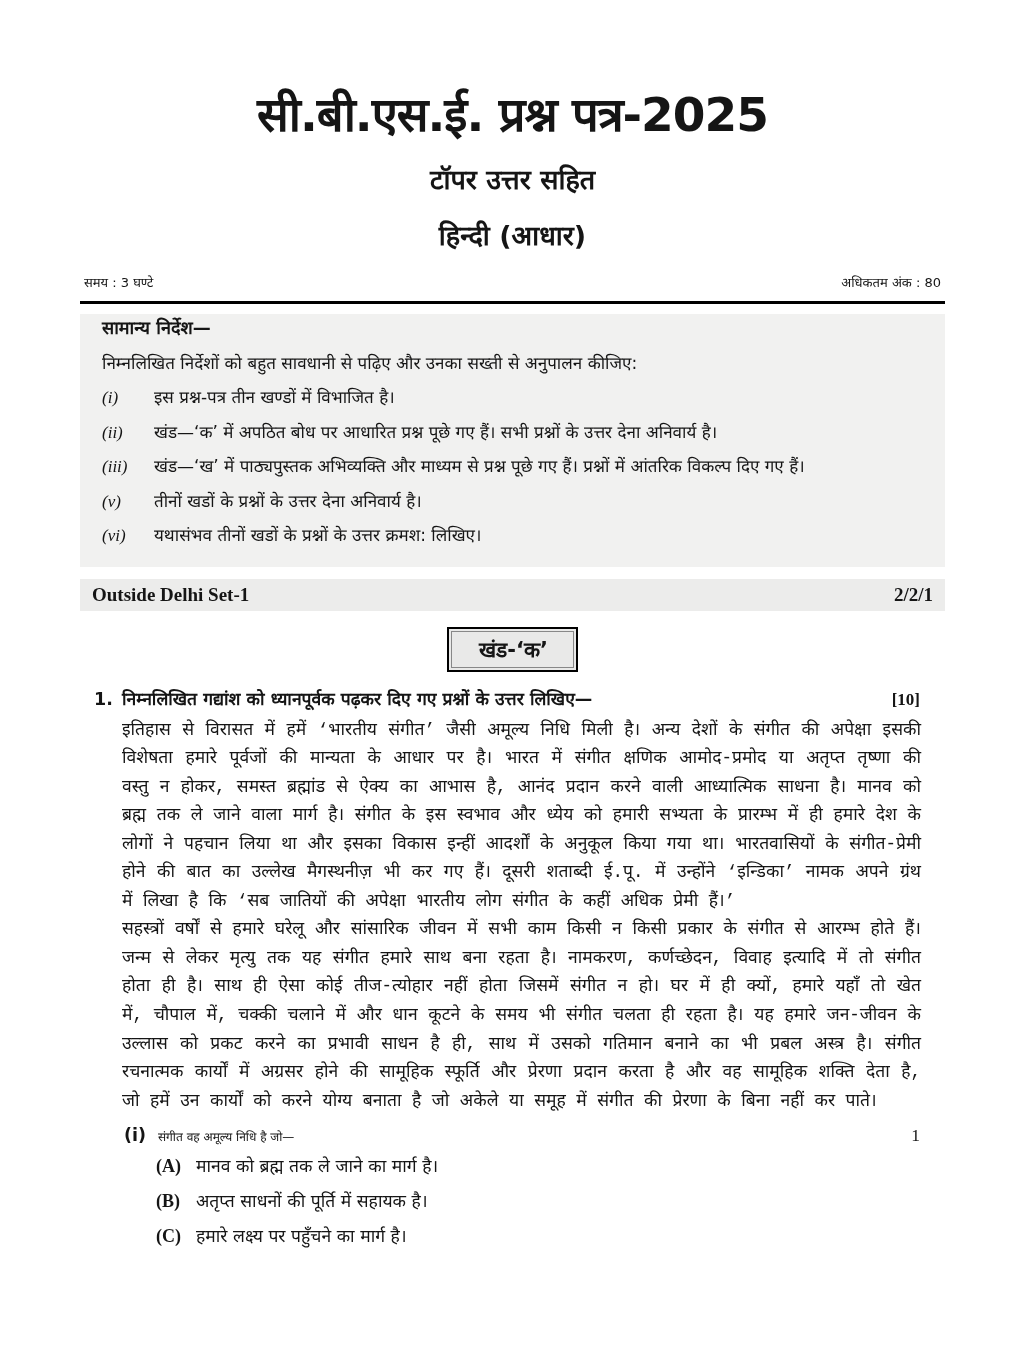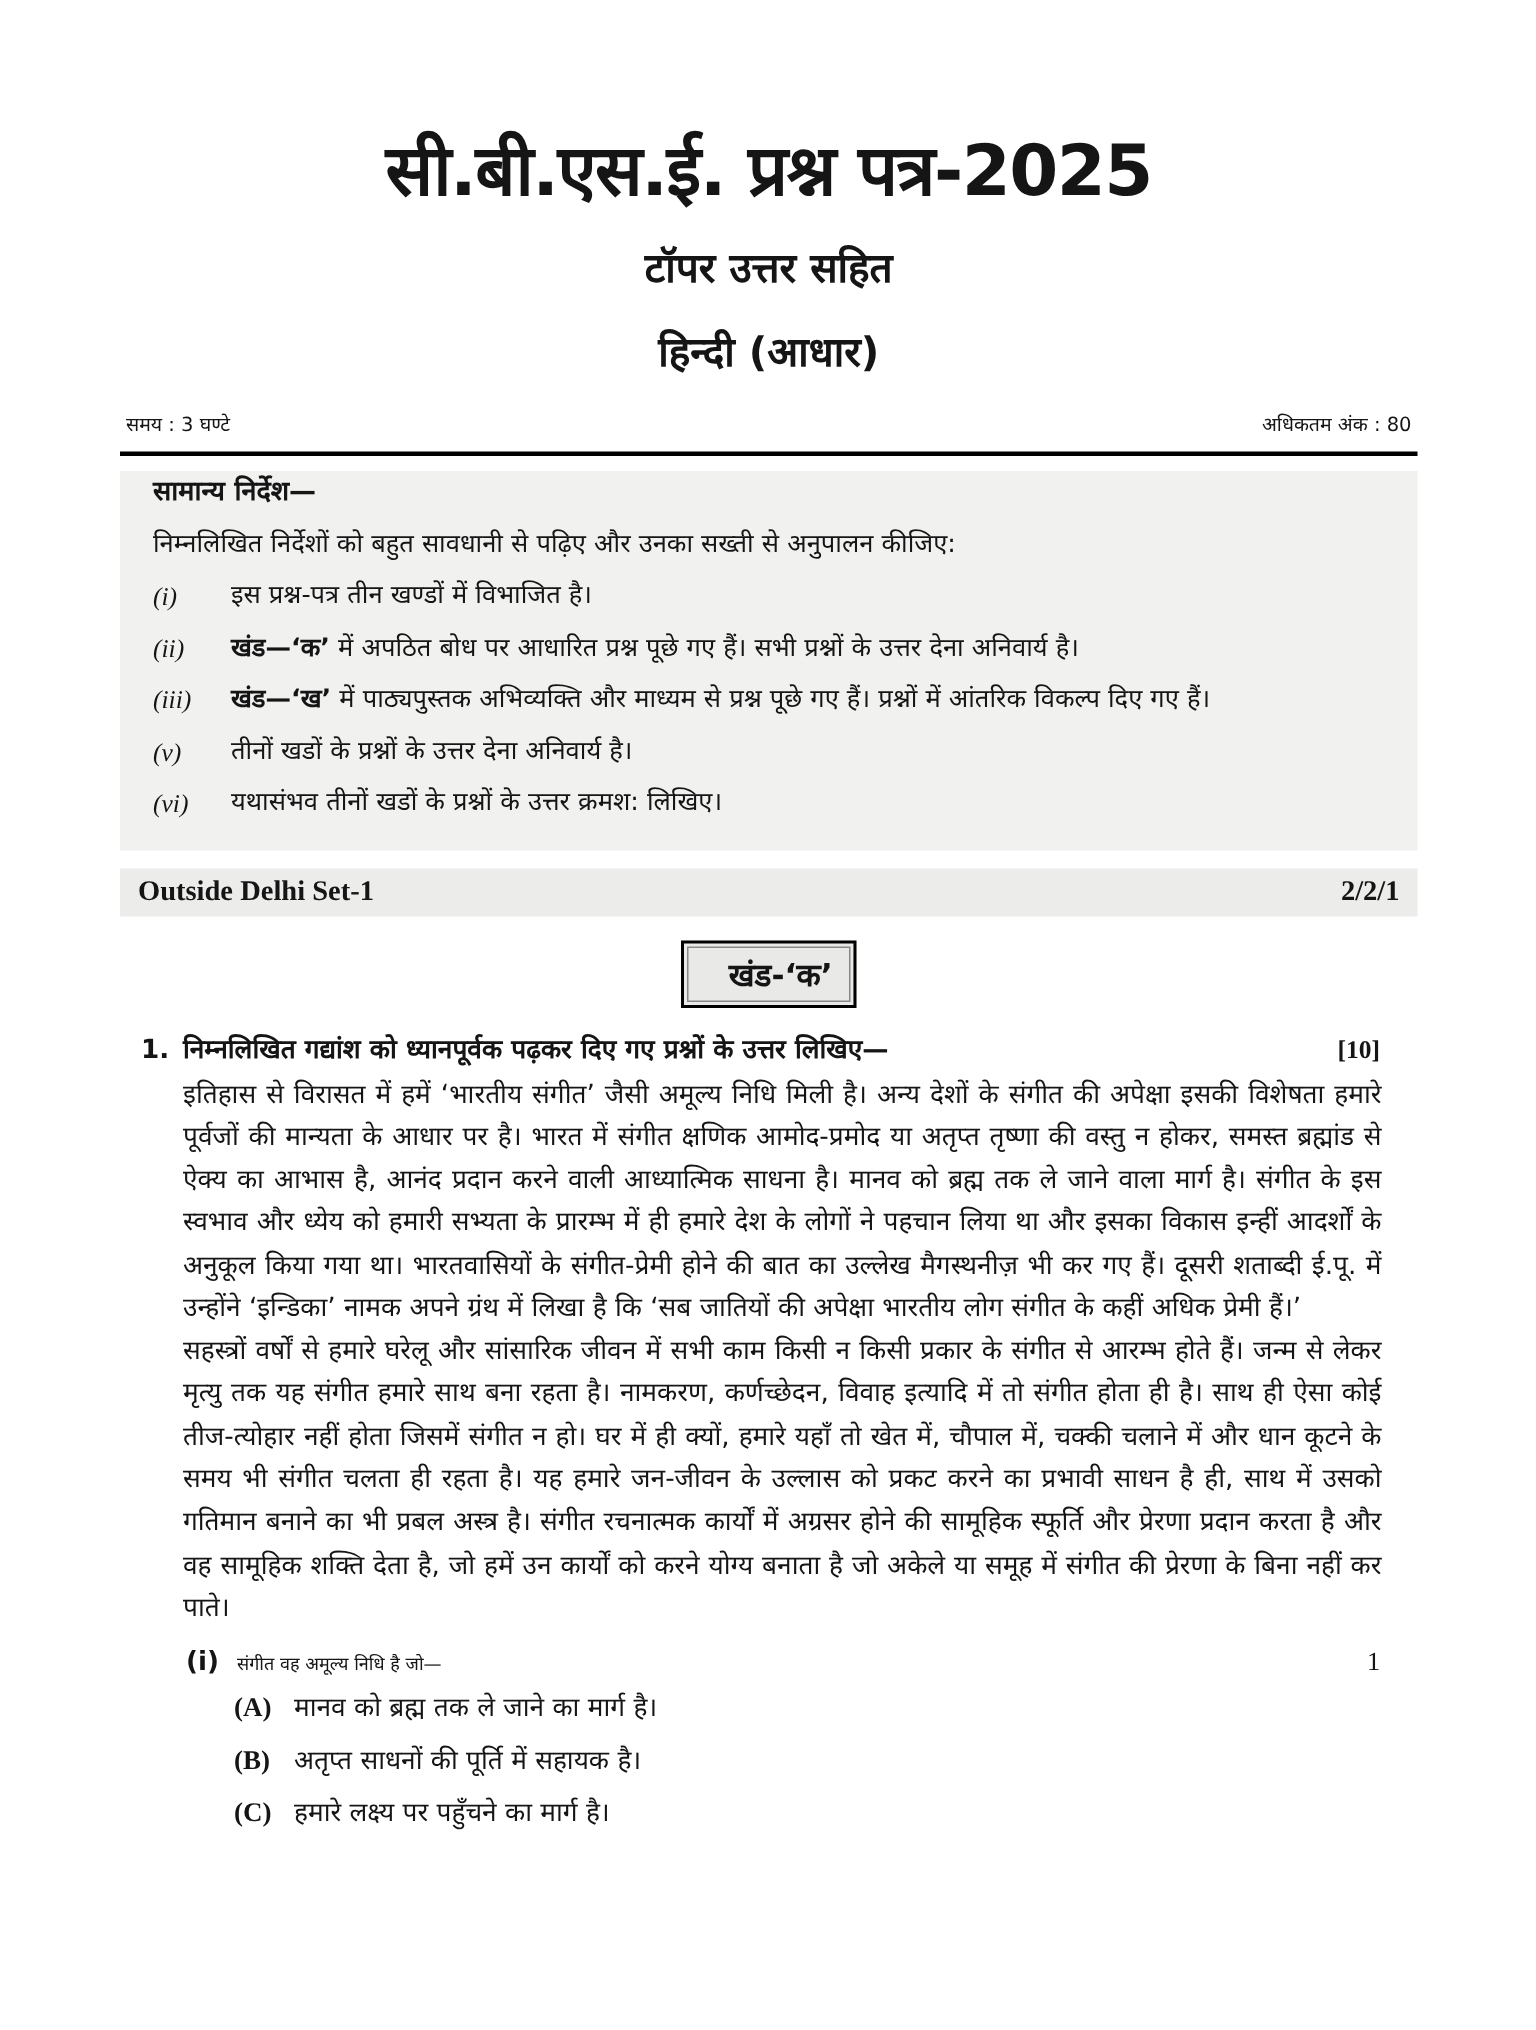--- a/index.html
+++ b/index.html
@@ -21,40 +21,40 @@
   .t4 { font-size: 27px; font-weight: 700; line-height: 1.2; margin: 0; }
   
   .meta-row { display: flex; justify-content: space-between; margin-top: 12px; font-size: 13px; font-weight: 400; padding: 0 4px; }
   .rule-thick { border: none; border-top: 3px solid #000; margin: 10px 0 0 0; }
   
   .instr-box { background: #f1f1f0; margin-top: 10px; padding: 0 22px 18px 22px; font-size: 17px; line-height: 1.5; }
   .instr-heading { font-weight: 700; font-size: 18px; margin: 2px 0 10px 0; }
   .instr-intro { margin: 0 0 8px 0; }
   .instr-item { display: flex; margin-top: 9px; }
   .inum { flex: 0 0 52px; font-style: italic; font-family: "Liberation Serif", "DejaVu Serif", serif; font-size: 17px; }
-  .itext b { font-weight: 700; }
+  .itext b { font-weight: 400; }
   
   .set-bar { display: flex; justify-content: space-between; align-items: center; background: #ececeb;
              margin-top: 12px; padding: 5px 12px; font-family: "Liberation Serif", "DejaVu Serif", serif;
              font-weight: 700; font-size: 19px; }
   
   .section-box-wrap { text-align: center; margin: 16px 0 6px 0; }
   .section-box { display: inline-block; border: 2px solid #000; background: #e9e9e8;
                  box-shadow: inset 0 0 0 2px #e9e9e8, inset 0 0 0 3px #888;
-                 padding: 6px 14px 7px 30px; font-weight: 700; font-size: 21px; }
+                 padding: 6px 28px 7px 30px; font-weight: 700; font-size: 21px; }
   
   .subsection-row { display: flex; justify-content: space-between; align-items: baseline; margin-top: 12px; }
   .subsection-title { font-weight: 700; font-size: 19px; margin-left: 15px; }
   .marks { font-weight: 700; font-size: 17px; font-family: "Liberation Serif", "DejaVu Serif", serif; margin-right: 25px; }
   
   .q-row { display: flex; align-items: baseline; margin-top: 14px; }
   .q-num { flex: 0 0 28px; margin-left: 14px; font-weight: 700; font-size: 17.5px; }
   .q-stem { flex: 1; font-weight: 700; font-size: 17.5px; }
   .passage { margin: 6px 24px 0 42px; text-align: justify; font-size: 17.5px; line-height: 1.63; }
-  .passage p { margin: 0; }
+  .passage p { margin: 0; font-family: Liberation Mono, monospace; }
   
   .subq-row { display: flex; align-items: baseline; margin-top: 10px; }
   .subq-label { flex: 0 0 34px; margin-left: 44px; font-weight: 700; font-size: 17.5px; }
   .subq-text { flex: 1; font-size: 12px; }
   .subq-marks { font-size: 17.5px; font-family: "Liberation Serif", "DejaVu Serif", serif; margin-right: 25px; }
   .options { margin: 4px 0 0 76px; font-size: 17.5px; }
   .option-row { display: flex; align-items: baseline; margin-top: 7px; line-height: 1.55; }
   .opt-label { flex: 0 0 40px; font-weight: 700; font-family: "Liberation Serif", "DejaVu Serif", serif; font-size: 18px; }
 </style>
 </head>

